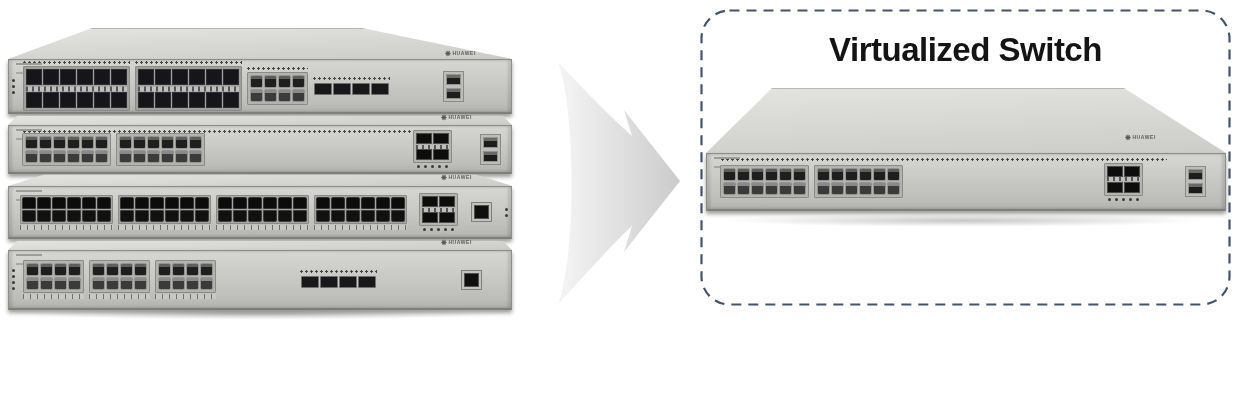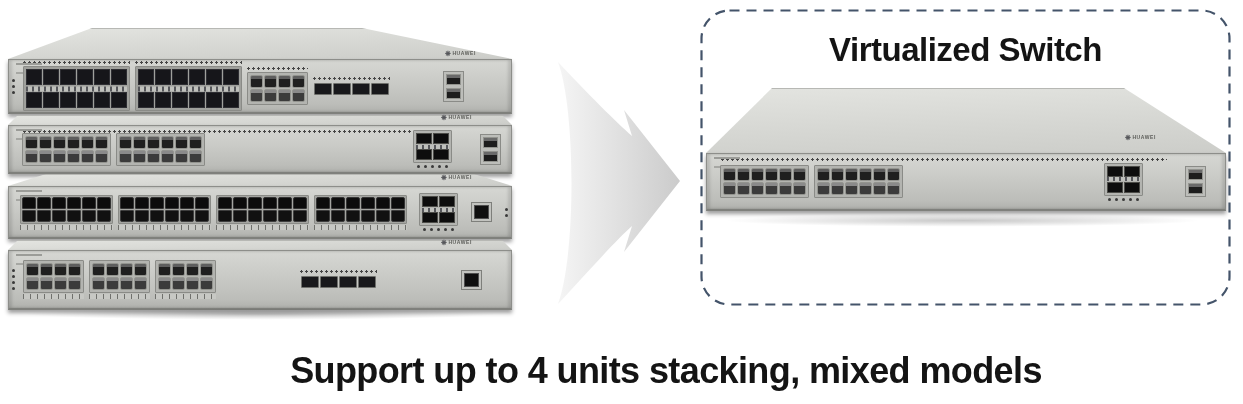--- a/index.html
+++ b/index.html
@@ -571,14 +571,13 @@
           <div class="pad" style="width: 14px;"></div>
         </div>
         <div class="sw-logo" style="right: 70px; top: 46px;">
           <span class="logo-mark">❋</span>
           <span>HUAWEI</span>
         </div>
       </div>
     <div class="floor-shadow" style="left:16px;top:205px;width:494px;height:13px;"></div>
   </div>
 
-  <div class="caption">Support up to 4 units stacking, mixed models</div>
 </div>
 
 </body></html>

